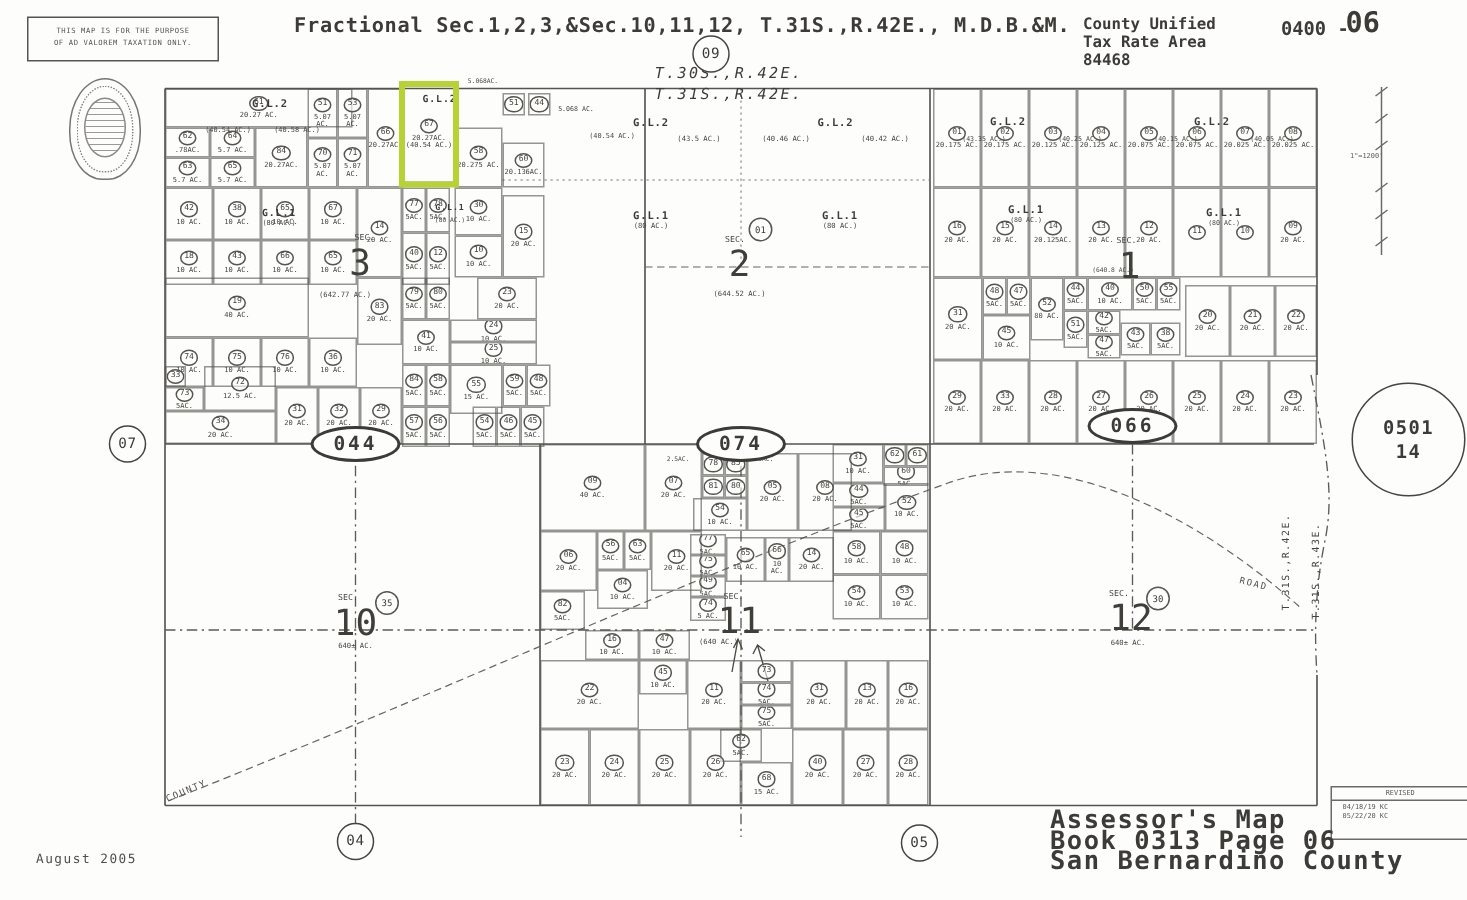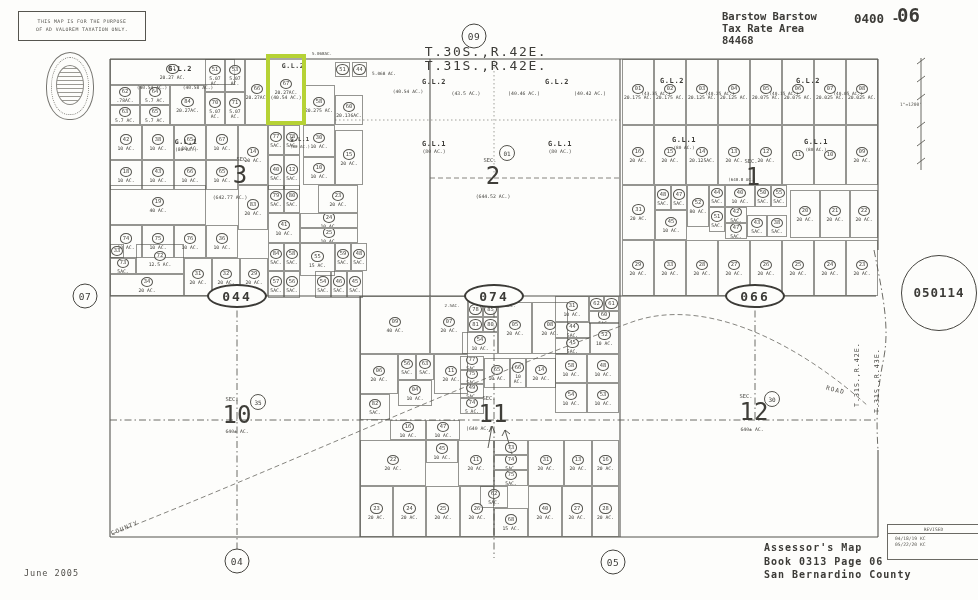--- a/index.html
+++ b/index.html
@@ -17,47 +17,47 @@
   
   #seal{left:46px;top:52px;width:46px;height:66px;border:1.6px solid #767570;border-radius:50% 50% 46% 46%;}
   #seal .inner{position:absolute;left:4px;top:4px;right:4px;bottom:4px;border:1px dotted #83827c;border-radius:50% 50% 46% 46%;}
   #seal .core{position:absolute;left:9px;top:12px;right:9px;bottom:14px;border:1px solid #8a8984;border-radius:50%;
               background:repeating-linear-gradient(0deg,transparent 0 3px,#9b9a94 3px 4px);}
   
   .note{transform:translateX(-50%);white-space:nowrap;line-height:1;color:#474641;}
   .note.b{font-weight:700;color:#3c3b37;letter-spacing:.6px;}
   .secnum{font-weight:400;color:#3f3e39;}
   
-  .twp{font-size:13px;letter-spacing:1.6px;color:#3d3c38;transform:translateX(-50%);white-space:nowrap;}
+  .twp{font-size:10px;letter-spacing:1.6px;color:#3d3c38;transform:translateX(-50%);white-space:nowrap;font-style:italic;}
   .twp-rot{font-size:6.6px;letter-spacing:1px;color:#45443f;white-space:nowrap;transform:rotate(-90deg);transform-origin:left top;}
   .road-lab{font-size:6px;letter-spacing:1.2px;color:#514f4a;white-space:nowrap;}
   
   .parcel{position:absolute;box-sizing:border-box;border:1px solid rgba(86,85,79,.62);
           display:flex;flex-direction:column;align-items:center;justify-content:center;
           gap:1px;overflow:hidden;text-align:center;}
   .pnum{border:1px solid #56554f;border-radius:50%;font-size:5.4px;line-height:1;
         padding:1.5px 2px;color:#45443f;background:rgba(253,253,251,.6);}
   .pac{font-size:4.7px;line-height:1.1;color:#45443f;white-space:pre-line;}
   .parcel.hl{outline:4px solid var(--hl,#b6d235);outline-offset:-1px;z-index:6;}
   
   .mk{position:absolute;display:flex;align-items:center;justify-content:center;
       transform:translate(-50%,-50%);background:#fdfdfb;color:#3c3b37;z-index:5;}
   .mk.circle{width:23px;height:23px;border:1.5px solid #45443f;border-radius:50%;font-size:9.5px;letter-spacing:.5px;}
   .mk.oval{width:56px;height:20px;border:2px solid #3c3b37;border-radius:50%;font-size:13px;font-weight:700;letter-spacing:2px;}
   .mk.dot{width:14px;height:14px;border:1px solid #56554f;border-radius:50%;font-size:6px;}
   
   #neighbor{left:901px;top:255px;width:74px;height:74px;border:1.6px solid #45443f;border-radius:50%;
-            display:flex;align-items:center;justify-content:center;background:#fdfdfb;
+            display:flex;flex-direction:column;align-items:center;justify-content:center;background:#fdfdfb;
             font-size:12.5px;font-weight:700;letter-spacing:1px;line-height:1.3;color:#3c3b37;}
   
   #revised{left:887px;top:524px;width:91px;height:34px;border:1px solid #6b6a64;font-size:4.6px;color:#5a5953;}
   #revised .rl{text-align:center;border-bottom:1px solid #6b6a64;padding:2px 0 1px;}
   #revised .rd{padding:1.5px 0 0 7px;line-height:1.5;}
   
-  #footer-note{left:764px;top:541px;font-size:10px;font-weight:700;letter-spacing:1px;line-height:13.5px;color:#3c3b37;}
+  #footer-note{left:700px;top:541px;font-size:17px;font-weight:700;letter-spacing:1px;line-height:13.5px;color:#3c3b37;}
   #map-date{left:24px;top:568px;font-size:8.5px;letter-spacing:1px;color:#514f4a;}
   #scale-text{left:900px;top:102px;font-size:4.6px;color:#5a5953;}
   svg{position:absolute;left:0;top:0;}
 </style>
 </head>
 <body>
 
 <div id="sheet" style="--hl: #b6d235;">
 
   <svg width="978" height="600" viewBox="0 0 978 600">
@@ -106,22 +106,23 @@
   </svg>
 
   <div class="abs" id="disclaimer">
     <span>THIS MAP IS FOR THE PURPOSE</span>
     <span>OF AD VALOREM TAXATION ONLY.</span>
   </div>
   <div class="abs" id="seal">
     <div class="inner"></div>
     <div class="core"></div>
   </div>
+  <div class="abs" id="map-title">Fractional Sec.1,2,3,&amp;Sec.10,11,12, T.31S.,R.42E., M.D.B.&amp;M.</div>
   <div class="abs" id="district">
-    <div>Barstow Barstow</div>
+    <div>County Unified</div>
     <div>Tax Rate Area</div>
     <div>84468</div>
   </div>
   <div class="abs" id="sheet-ref">0400 -</div>
   <div class="abs" id="sheet-num">06</div>
 
   <div class="abs twp" style="left:486px;top:44px;">T.30S.,R.42E.</div>
   <div class="abs twp" style="left:486px;top:58px;">T.31S.,R.42E.</div>
   <div class="abs twp-rot" style="left:853px;top:407px;">T.31S.,R.42E.</div>
   <div class="abs twp-rot" style="left:873px;top:413px;">T.31S.,R.43E.</div>
@@ -797,34 +798,34 @@
       <div class="abs note secnum" style="left: 754px; top: 400px; font-size: 24px;">12</div>
       <div class="abs note" style="left: 752px; top: 428px; font-size: 4.8px;">640± AC.</div>
     </div>
   <div id="marker-layer">
       <div class="mk circle" style="left: 474px; top: 36px;">09</div>
       <div class="mk circle" style="left: 85px; top: 296px;">07</div>
       <div class="mk circle" style="left: 237px; top: 561px;">04</div>
       <div class="mk circle" style="left: 613px; top: 562px;">05</div>
       <div class="mk oval" style="left: 237px; top: 296px;">044</div>
       <div class="mk oval" style="left: 494px; top: 296px;">074</div>
-      <div class="mk oval" style="left: 755px; top: 296px;">066</div>
+      <div class="mk oval" style="left: 755px; top: 284px;">066</div>
       <div class="mk dot" style="left: 258px; top: 402px;">35</div>
       <div class="mk dot" style="left: 772px; top: 399px;">30</div>
       <div class="mk dot" style="left: 507px; top: 153px;">01</div>
     </div>
 
   <div class="abs" id="revised">
     <div class="rl">REVISED</div>
     <div class="rd">
       <div>04/18/19 KC</div>
       <div>05/22/20 KC</div>
     </div>
   </div>
 
   <div class="abs" id="footer-note">
     <div>Assessor's Map</div>
     <div>Book 0313 Page 06</div>
     <div>San Bernardino County</div>
   </div>
-  <div class="abs" id="map-date">June 2005</div>
+  <div class="abs" id="map-date">August 2005</div>
 
 </div>
 
 </body></html>

